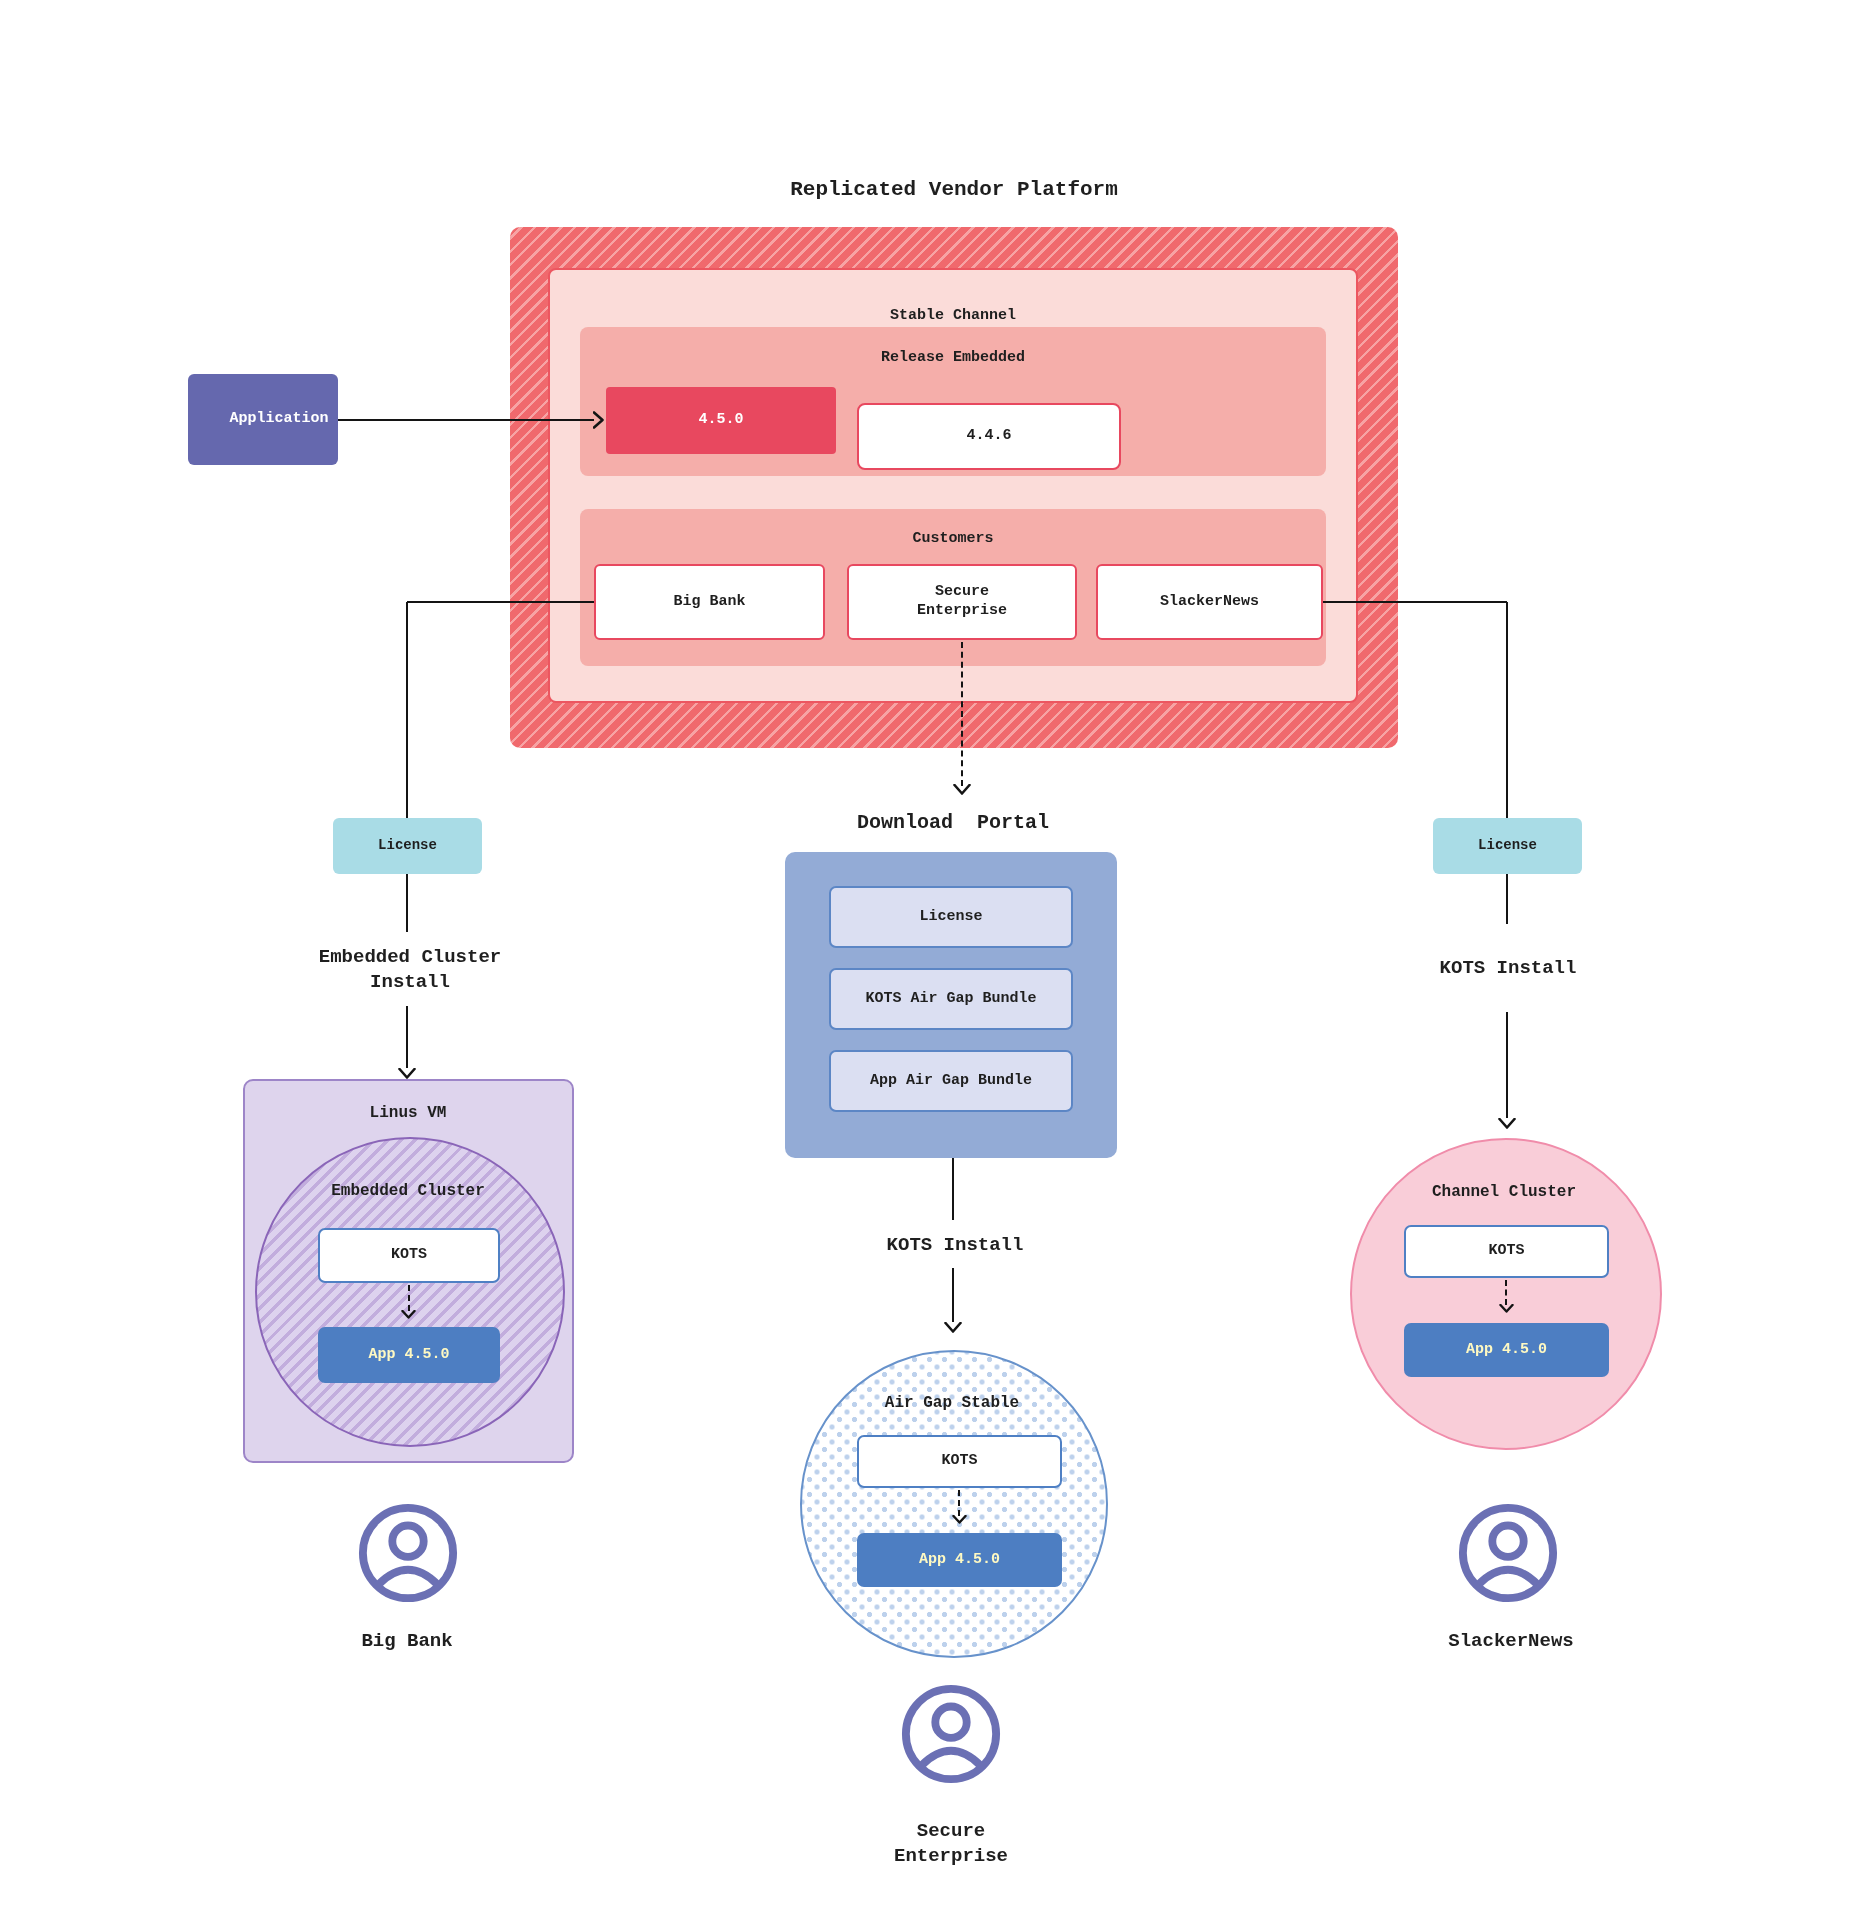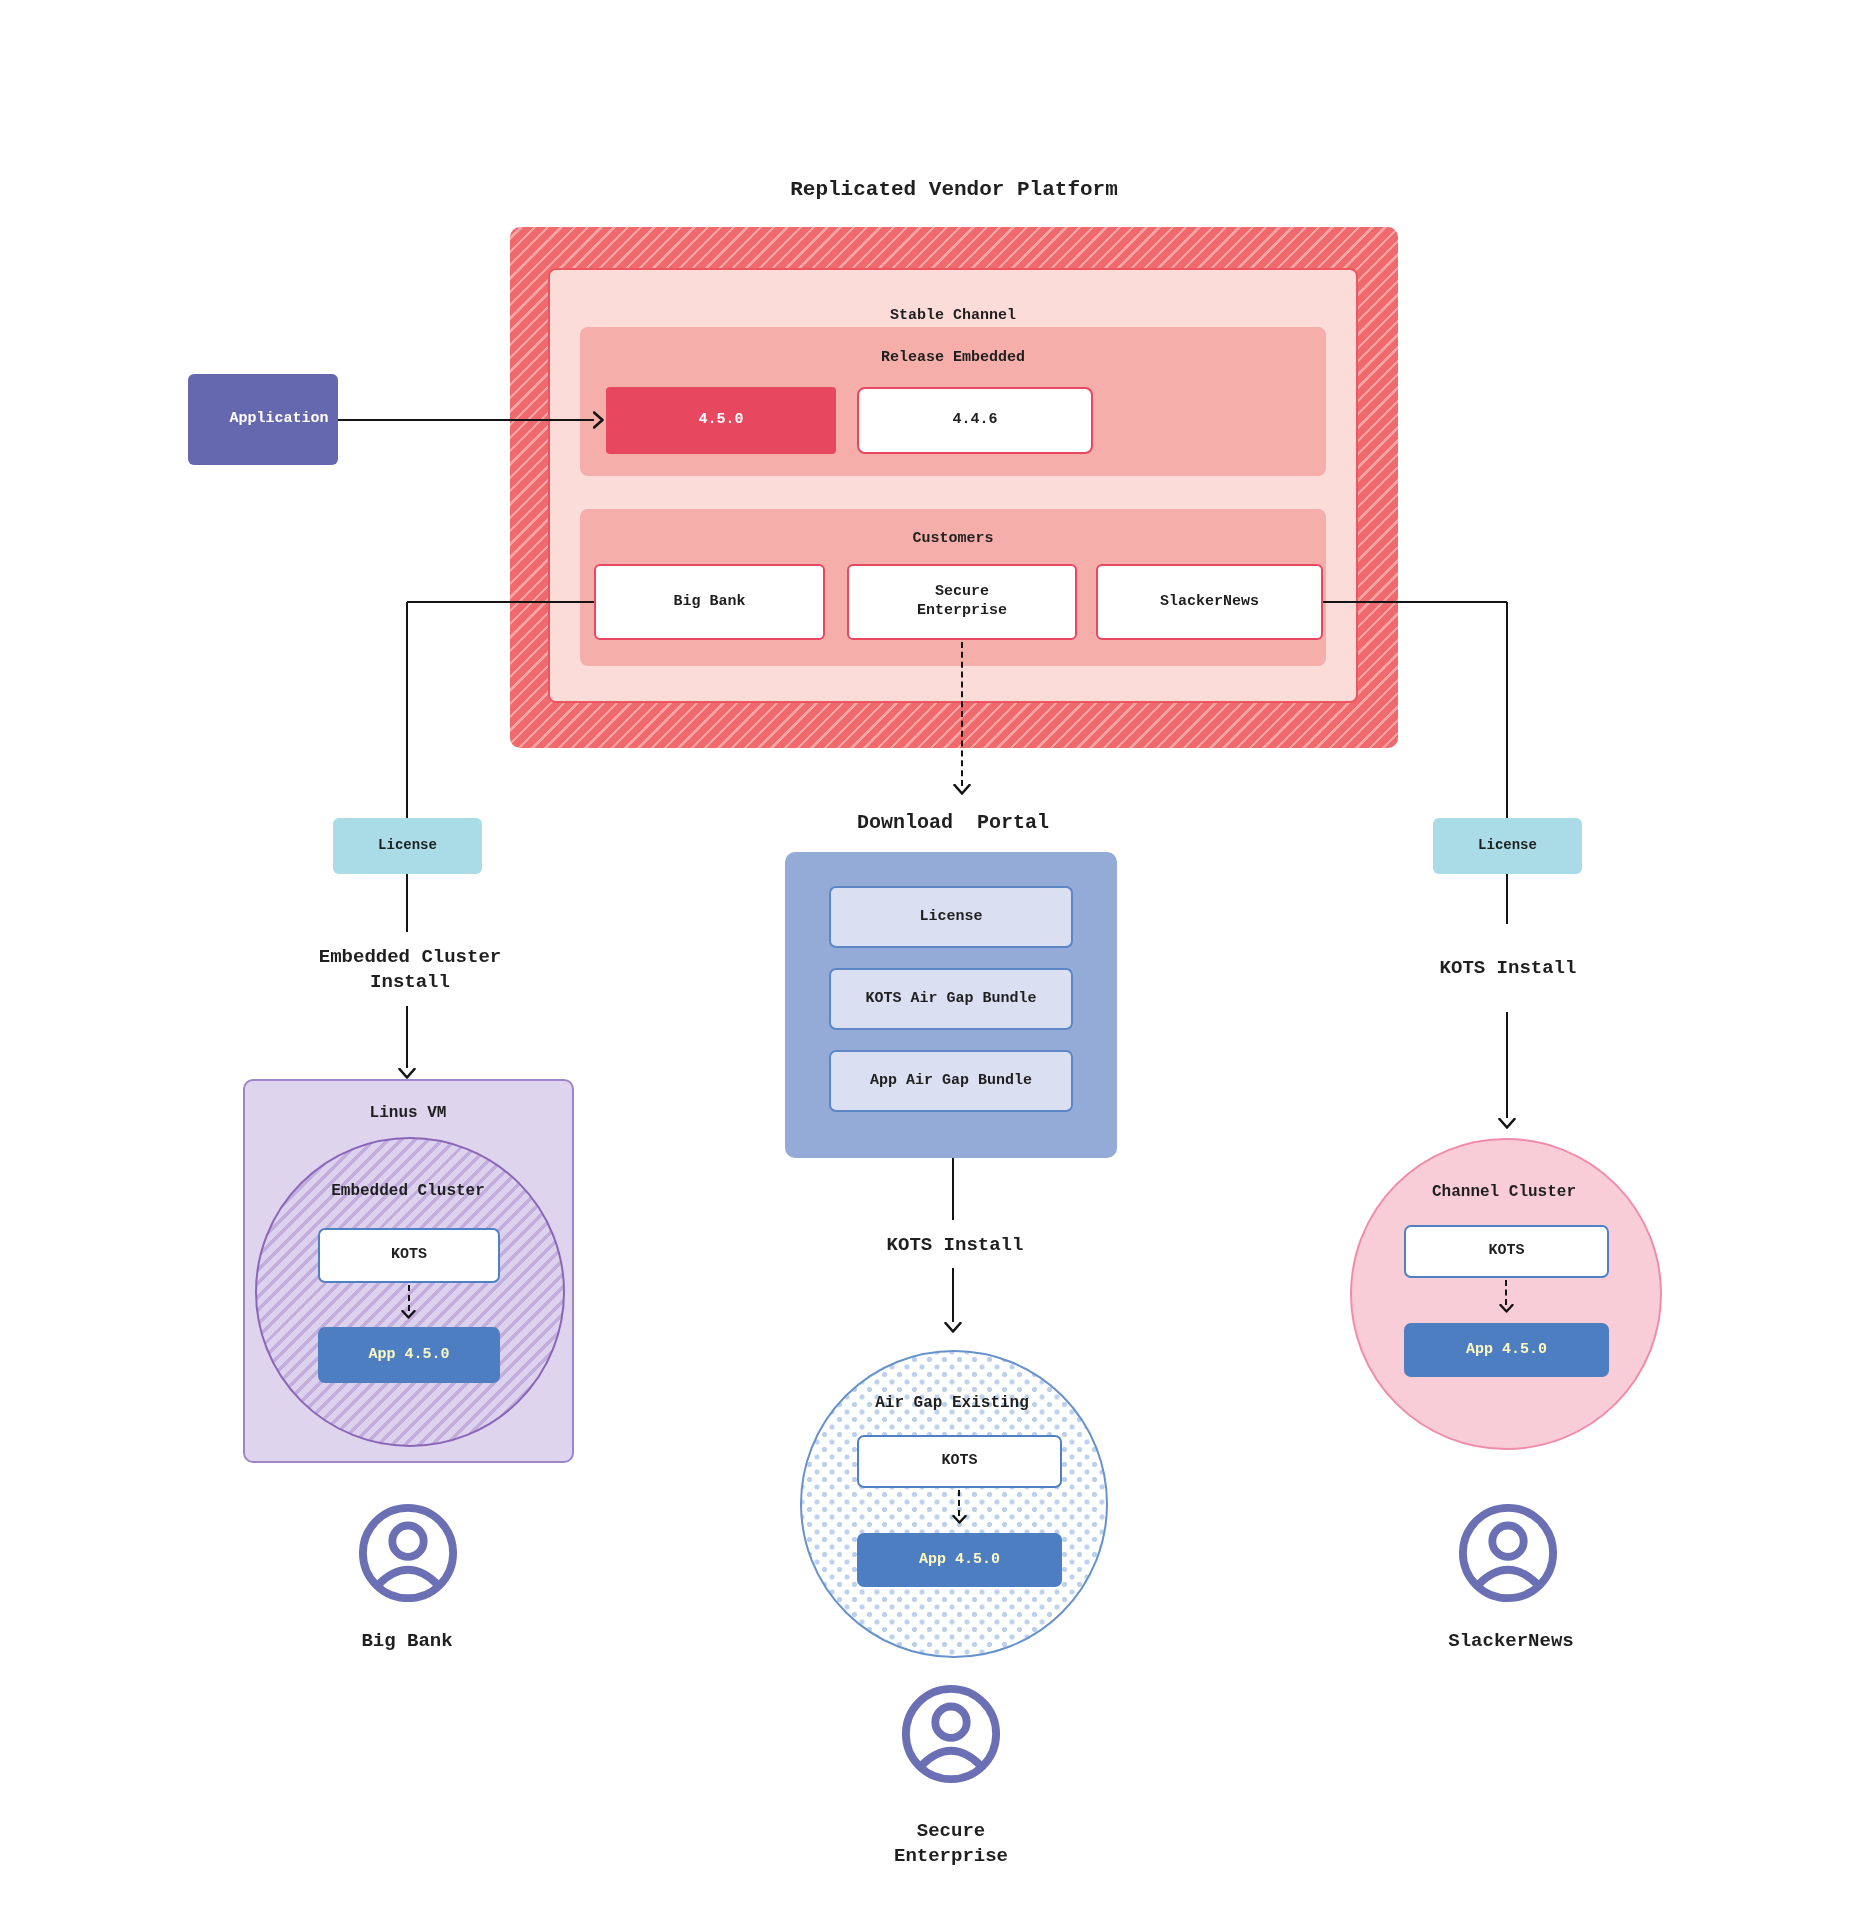--- a/index.html
+++ b/index.html
@@ -65,21 +65,21 @@
 
   <div class="lbl" style="left:954px;top:190px;font-size:21px">Replicated Vendor Platform</div>
 
   <div class="panel hatch-red" style="left:510px;top:227px;width:888px;height:521px"></div>
   <div class="panel stable" style="left:548px;top:268px;width:810px;height:435px"></div>
   <div class="lbl" style="left:953px;top:316px;font-size:15px">Stable Channel</div>
 
   <div class="panel salmon" style="left:580px;top:327px;width:746px;height:149px"></div>
   <div class="lbl" style="left:953px;top:358px;font-size:15px">Release Embedded</div>
   <div class="box rel-current" style="left:606px;top:387px;width:230px;height:67px">4.5.0</div>
-  <div class="box rel-prev" style="left:857px;top:387px;width:236px;height:67px">4.4.6</div>
+  <div class="box rel-prev" style="left:857px;top:403px;width:264px;height:67px">4.4.6</div>
 
   <div class="panel salmon" style="left:580px;top:509px;width:746px;height:157px"></div>
   <div class="lbl" style="left:953px;top:539px;font-size:15px">Customers</div>
   <div class="box white-red" style="left:594px;top:564px;width:231px;height:76px">Big Bank</div>
   <div class="box white-red pre-line" style="left:847px;top:564px;width:230px;height:76px">Secure
 Enterprise</div>
   <div class="box white-red" style="left:1096px;top:564px;width:227px;height:76px">SlackerNews</div>
 
   <div class="box app-node" style="left:188px;top:374px;width:150px;height:91px">Application</div>
   <div class="hline" style="left:338px;top:419px;width:256px"></div>
@@ -119,21 +119,21 @@
   <div class="box portal-item" style="left:829px;top:968px;width:244px;height:62px">KOTS Air Gap Bundle</div>
   <div class="box portal-item" style="left:829px;top:1050px;width:244px;height:62px">App Air Gap Bundle</div>
   <div class="vline" style="left:952px;top:1158px;height:62px"></div>
   <div class="lbl" style="left:955px;top:1245px;font-size:19px">KOTS Install</div>
   <div class="vline" style="left:952px;top:1268px;height:54px"></div>
   <svg class="chev" style="left:944px;top:1322px" width="18" height="11" viewBox="0 0 18 11">
       <path d="M1.5 1 L9 9.5 L16.5 1"></path>
     </svg>
 
   <div class="circle air-circle" style="left:800px;top:1350px;width:308px;height:308px"></div>
-  <div class="lbl" style="left:952px;top:1403px;font-size:16px">Air Gap Existing</div>
+  <div class="lbl" style="left:952px;top:1403px;font-size:16px">Air Gap Stable</div>
   <div class="box kots" style="left:857px;top:1435px;width:205px;height:53px">KOTS</div>
   <div class="vdash" style="left:958px;top:1490px;height:26px"></div>
   <svg class="chev chev-sm" style="left:952px;top:1515px" width="15" height="9" viewBox="0 0 15 9">
       <path d="M1.5 1 L7.5 7.5 L13.5 1"></path>
     </svg>
   <div class="box appv" style="left:857px;top:1533px;width:205px;height:54px">App 4.5.0</div>
 
   <div class="hline" style="left:1323px;top:601px;width:184px"></div>
   <div class="vline" style="left:1506px;top:602px;height:216px"></div>
   <div class="box license" style="left:1433px;top:818px;width:149px;height:56px">License</div>

